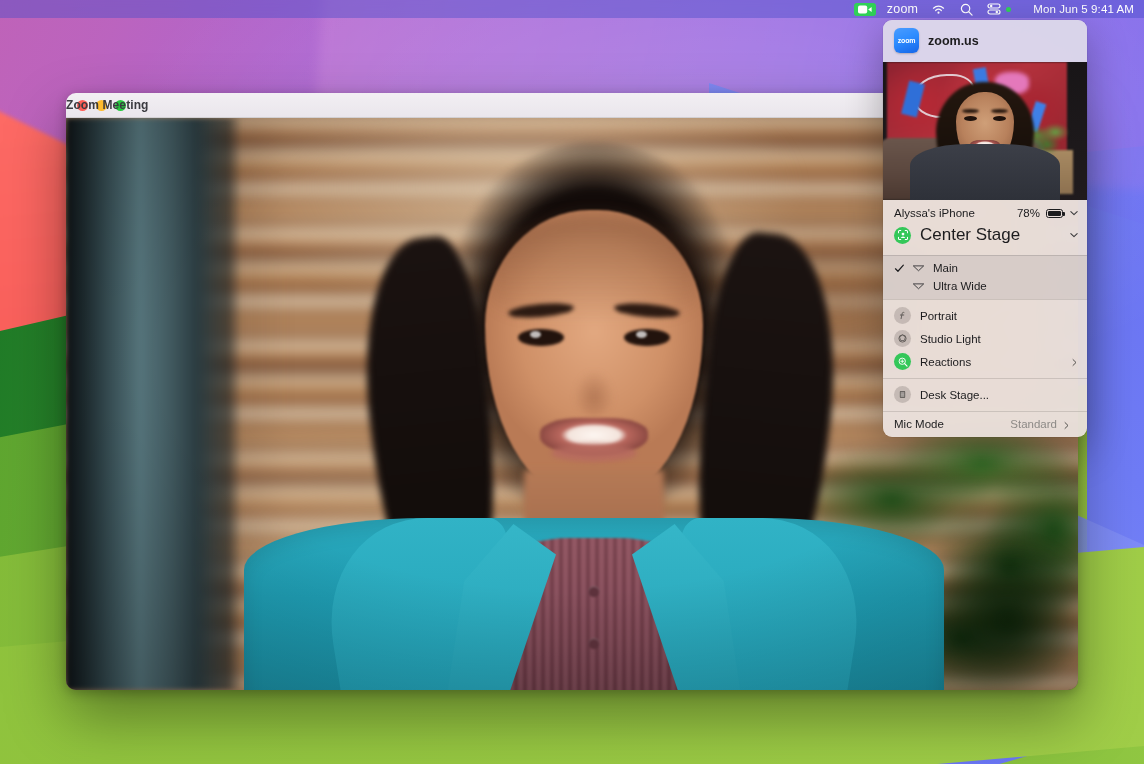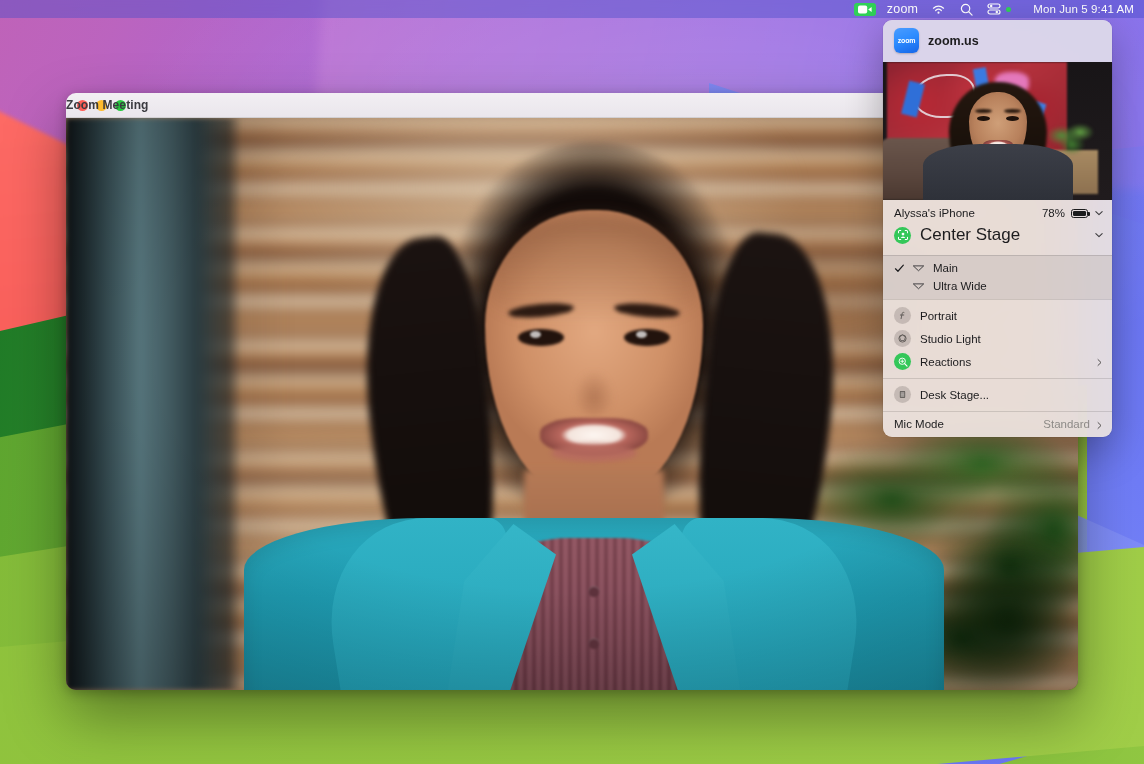--- a/index.html
+++ b/index.html
@@ -306,21 +306,21 @@
   }
   .lapel.l { left:calc(50% - 150px); clip-path:polygon(62% 0,100% 16%,52% 100%,0 100%,18% 30%); }
   .lapel.r { left:calc(50% + 38px); clip-path:polygon(38% 0,82% 30%,100% 100%,48% 100%,0 16%); }
   .vignette {
     position:absolute; inset:0;
     background:radial-gradient(ellipse 78% 78% at 50% 42%, rgba(0,0,0,0) 52%, rgba(0,0,0,.26) 100%);
   }
 
   
   #ccPanel {
-    position:absolute; left:883px; top:20px; width:229px;
+    position:absolute; left:883px; top:20px; width:204px;
     border-radius:9px;
     background:rgba(236,228,226,.92);
     backdrop-filter:blur(30px) saturate(160%);
     box-shadow:0 14px 40px rgba(0,0,0,.30), 0 0 0 .5px rgba(0,0,0,.10);
     overflow:hidden; z-index:60;
     font-size:11.5px; color:#1c1c1e;
   }
   .cc-app-row {
     display:flex; align-items:center; gap:9px;
     padding:8px 11px 9px 11px;
@@ -442,21 +442,21 @@
   .cc-lens-row { display:flex; align-items:center; height:18px; padding:0 11px; gap:0; }
   .lens-check { width:15px; flex:0 0 15px; display:flex; align-items:center; }
   .lens-icon { width:18px; flex:0 0 18px; display:flex; align-items:center; justify-content:center; }
   .lens-label { font-size:11.5px; margin-left:6px; }
 
   .cc-fx-section { padding:4px 0 5px 0; }
   .cc-fx-row { display:flex; align-items:center; padding:3px 8px 3px 11px; gap:9px; }
   .cc-fx-label { flex:1; font-size:11.5px; }
 
   .cc-desk-section { padding:4px 0 5px 0; }
-  .cc-mic-section { padding:4px 0 5px 0; }
+  .cc-mic-section { padding:4px 8px 5px 0; }
   .cc-mic-row { display:flex; align-items:center; padding:2px 8px 2px 11px; }
   .cc-mic-label { flex:1; font-size:11.5px; }
   .cc-mic-value { font-size:11.5px; color:#8d8a87; margin-right:5px; }
 </style>
 </head>
 <body>
 
 <div id="wallpaper">
   <div class="wp-base"></div>
   <div class="wp-violet"></div>

